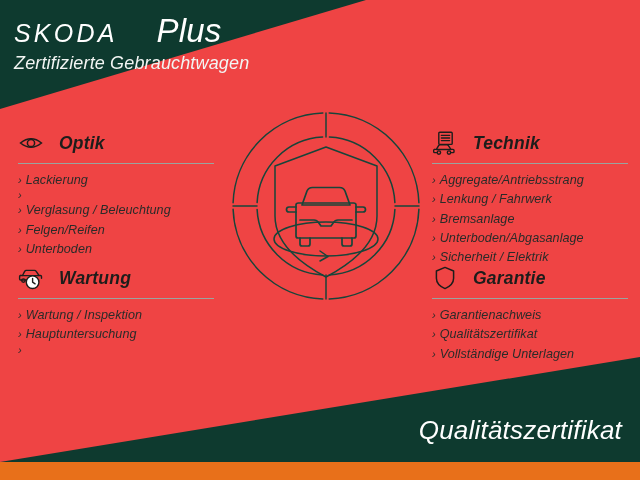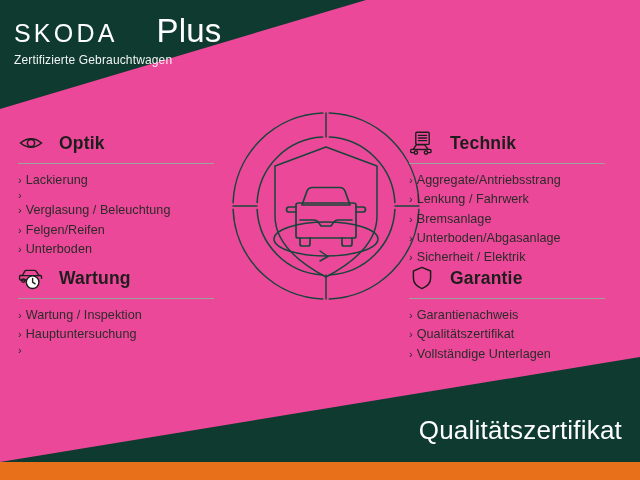--- a/index.html
+++ b/index.html
@@ -13,21 +13,22 @@
     font-family: "Liberation Sans", sans-serif;
     overflow: hidden;
     position: relative;
   }
 
   #stage {
     position: relative;
     width: 640px;
     height: 480px;
     overflow: hidden;
-    background: #ec4899;
+    background: #ef4444;
+    font-style: italic;
   }
 
   
   .header-shape {
     position: absolute;
     left: 0; top: 0;
     width: 640px; height: 115px;
     background: #0e3a2f;
     clip-path: polygon(0 0, 366px 0, 0 109px);
     z-index: 1;
@@ -53,34 +54,34 @@
   }
   .brand-plus {
     font-size: 33px;
     letter-spacing: 0.2px;
     font-weight: 400;
     color: #ffffff;
     margin-left: 31px;
   }
   .brand-sub {
     margin-top: 7px;
-    font-size: 12px;
+    font-size: 18px;
     letter-spacing: 0.15px;
     color: #f2f5f3;
     font-weight: 400;
   }
 
   
   .col {
     position: absolute;
     z-index: 4;
     width: 200px;
   }
   .col-left  { left: 18px; }
-  .col-right { left: 409px; }
+  .col-right { left: 432px; }
 
   .sec-optik    { top: 128px; }
   .sec-wartung  { top: 263px; }
   .sec-technik  { top: 128px; }
   .sec-garantie { top: 263px; }
 
   .sec-head {
     display: flex;
     align-items: center;
     gap: 15px;

